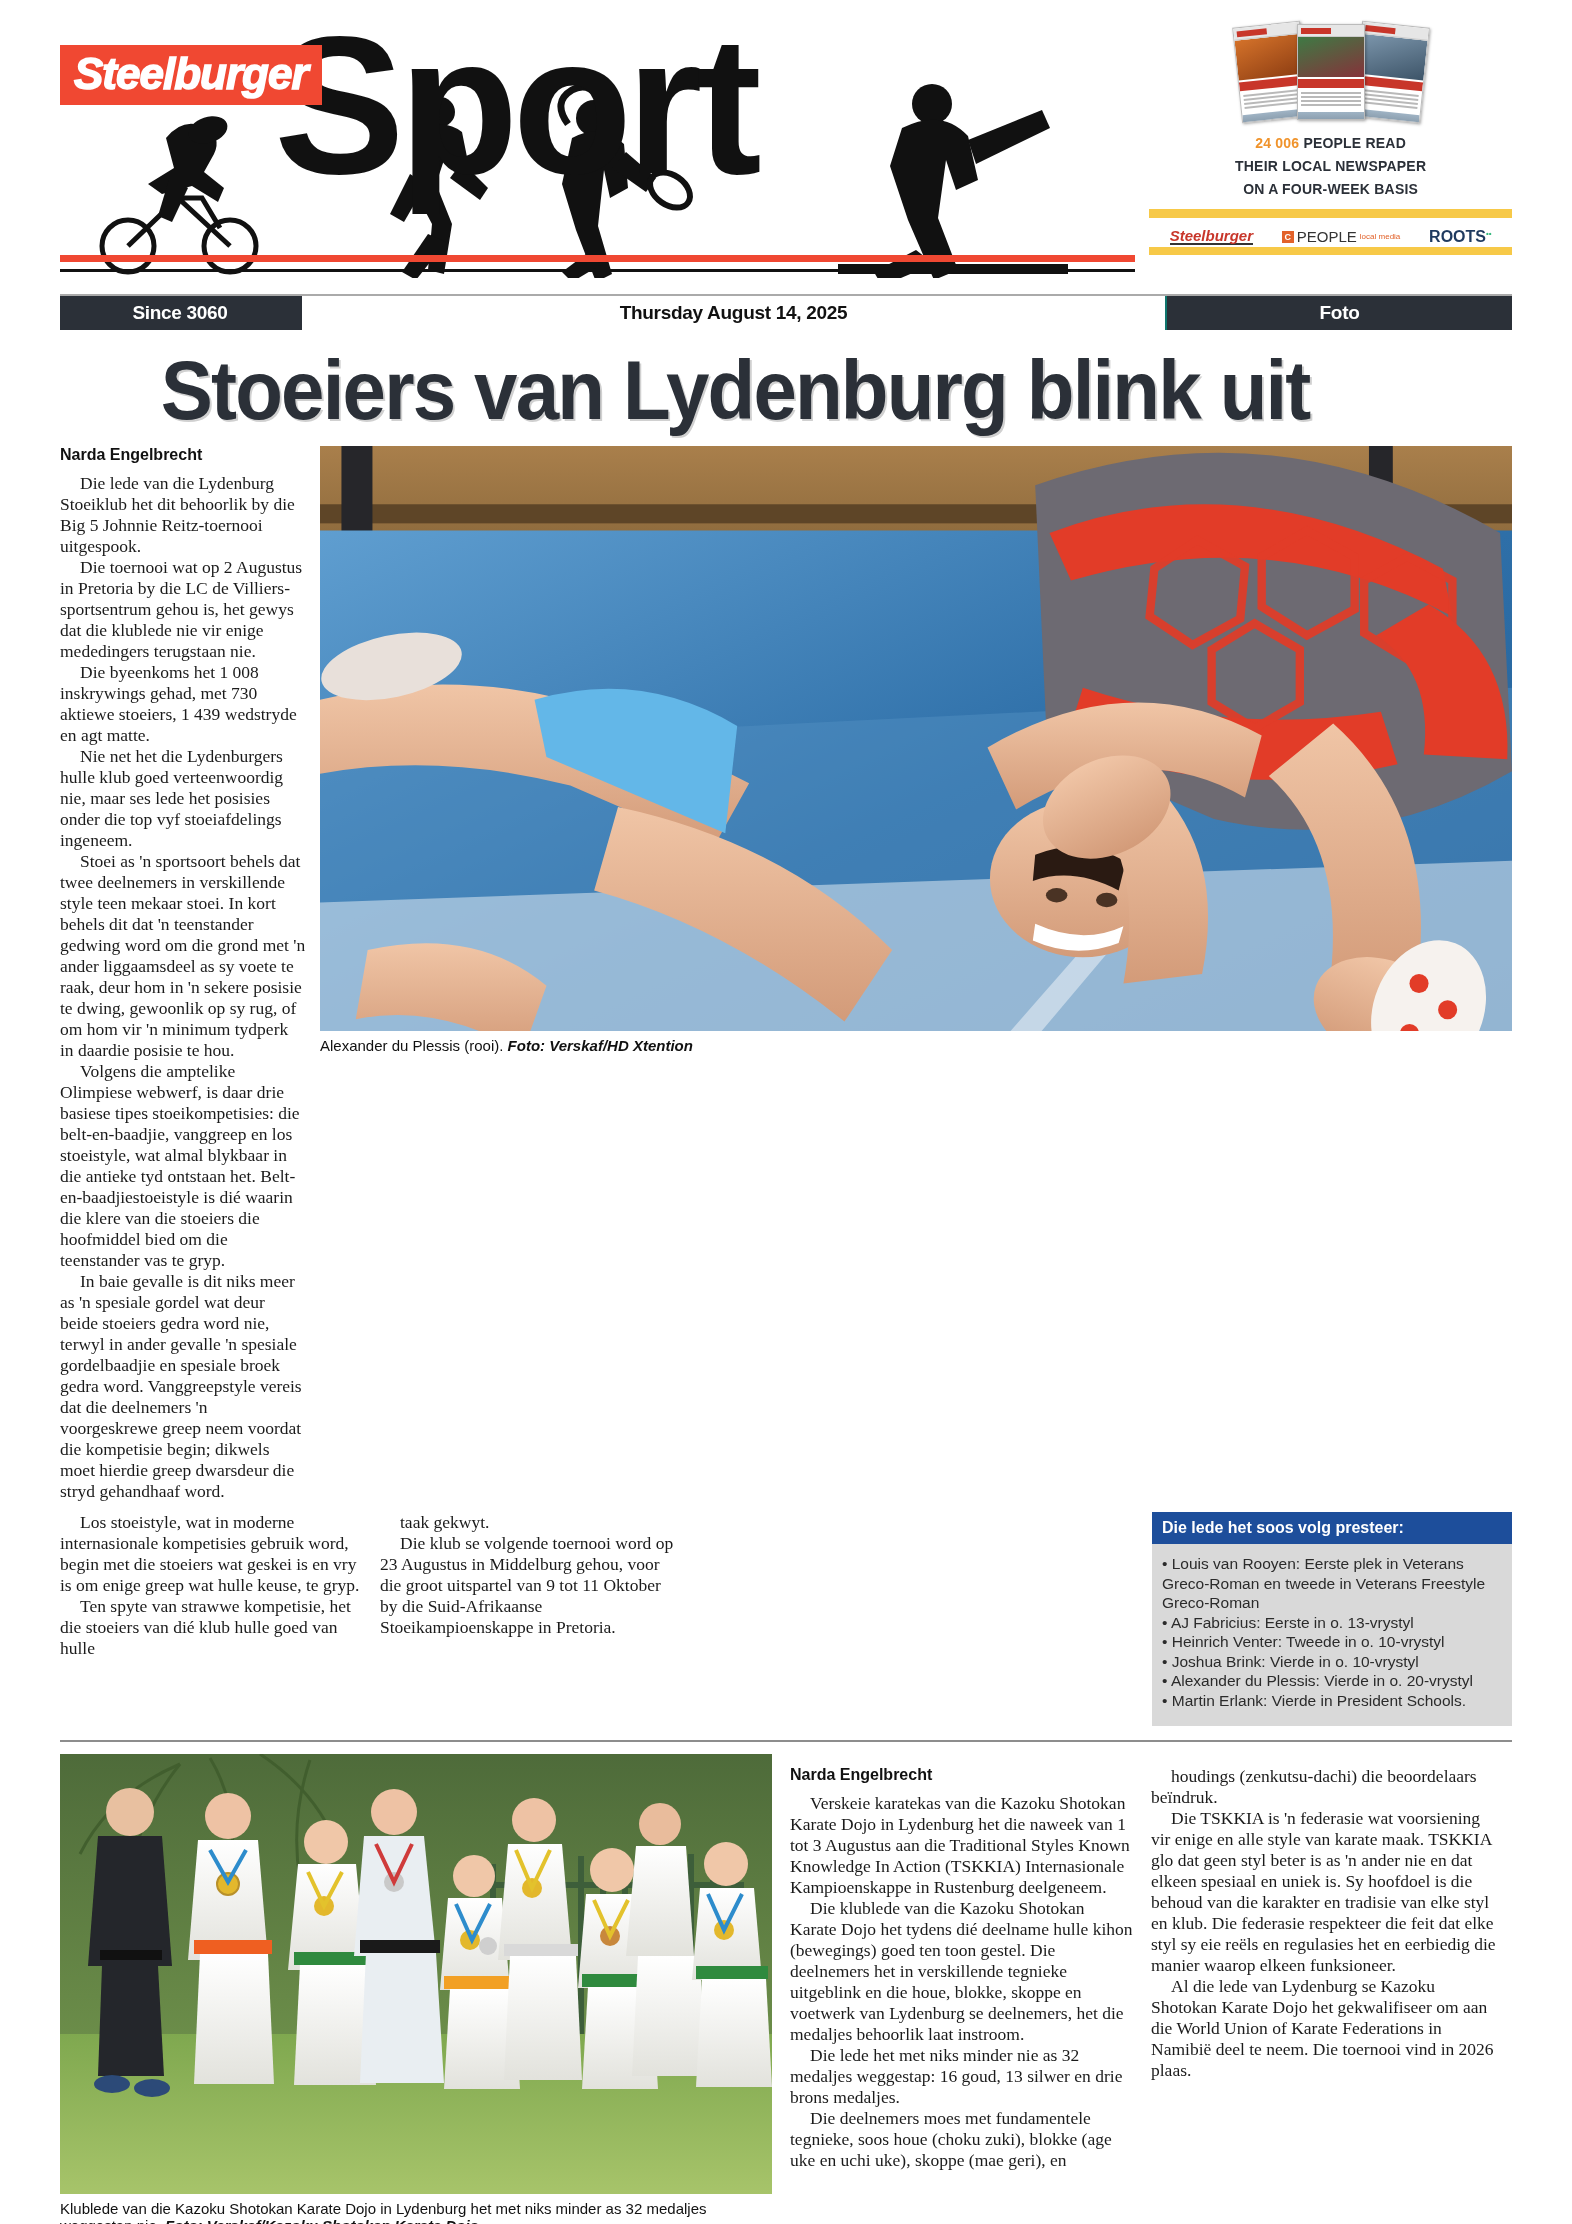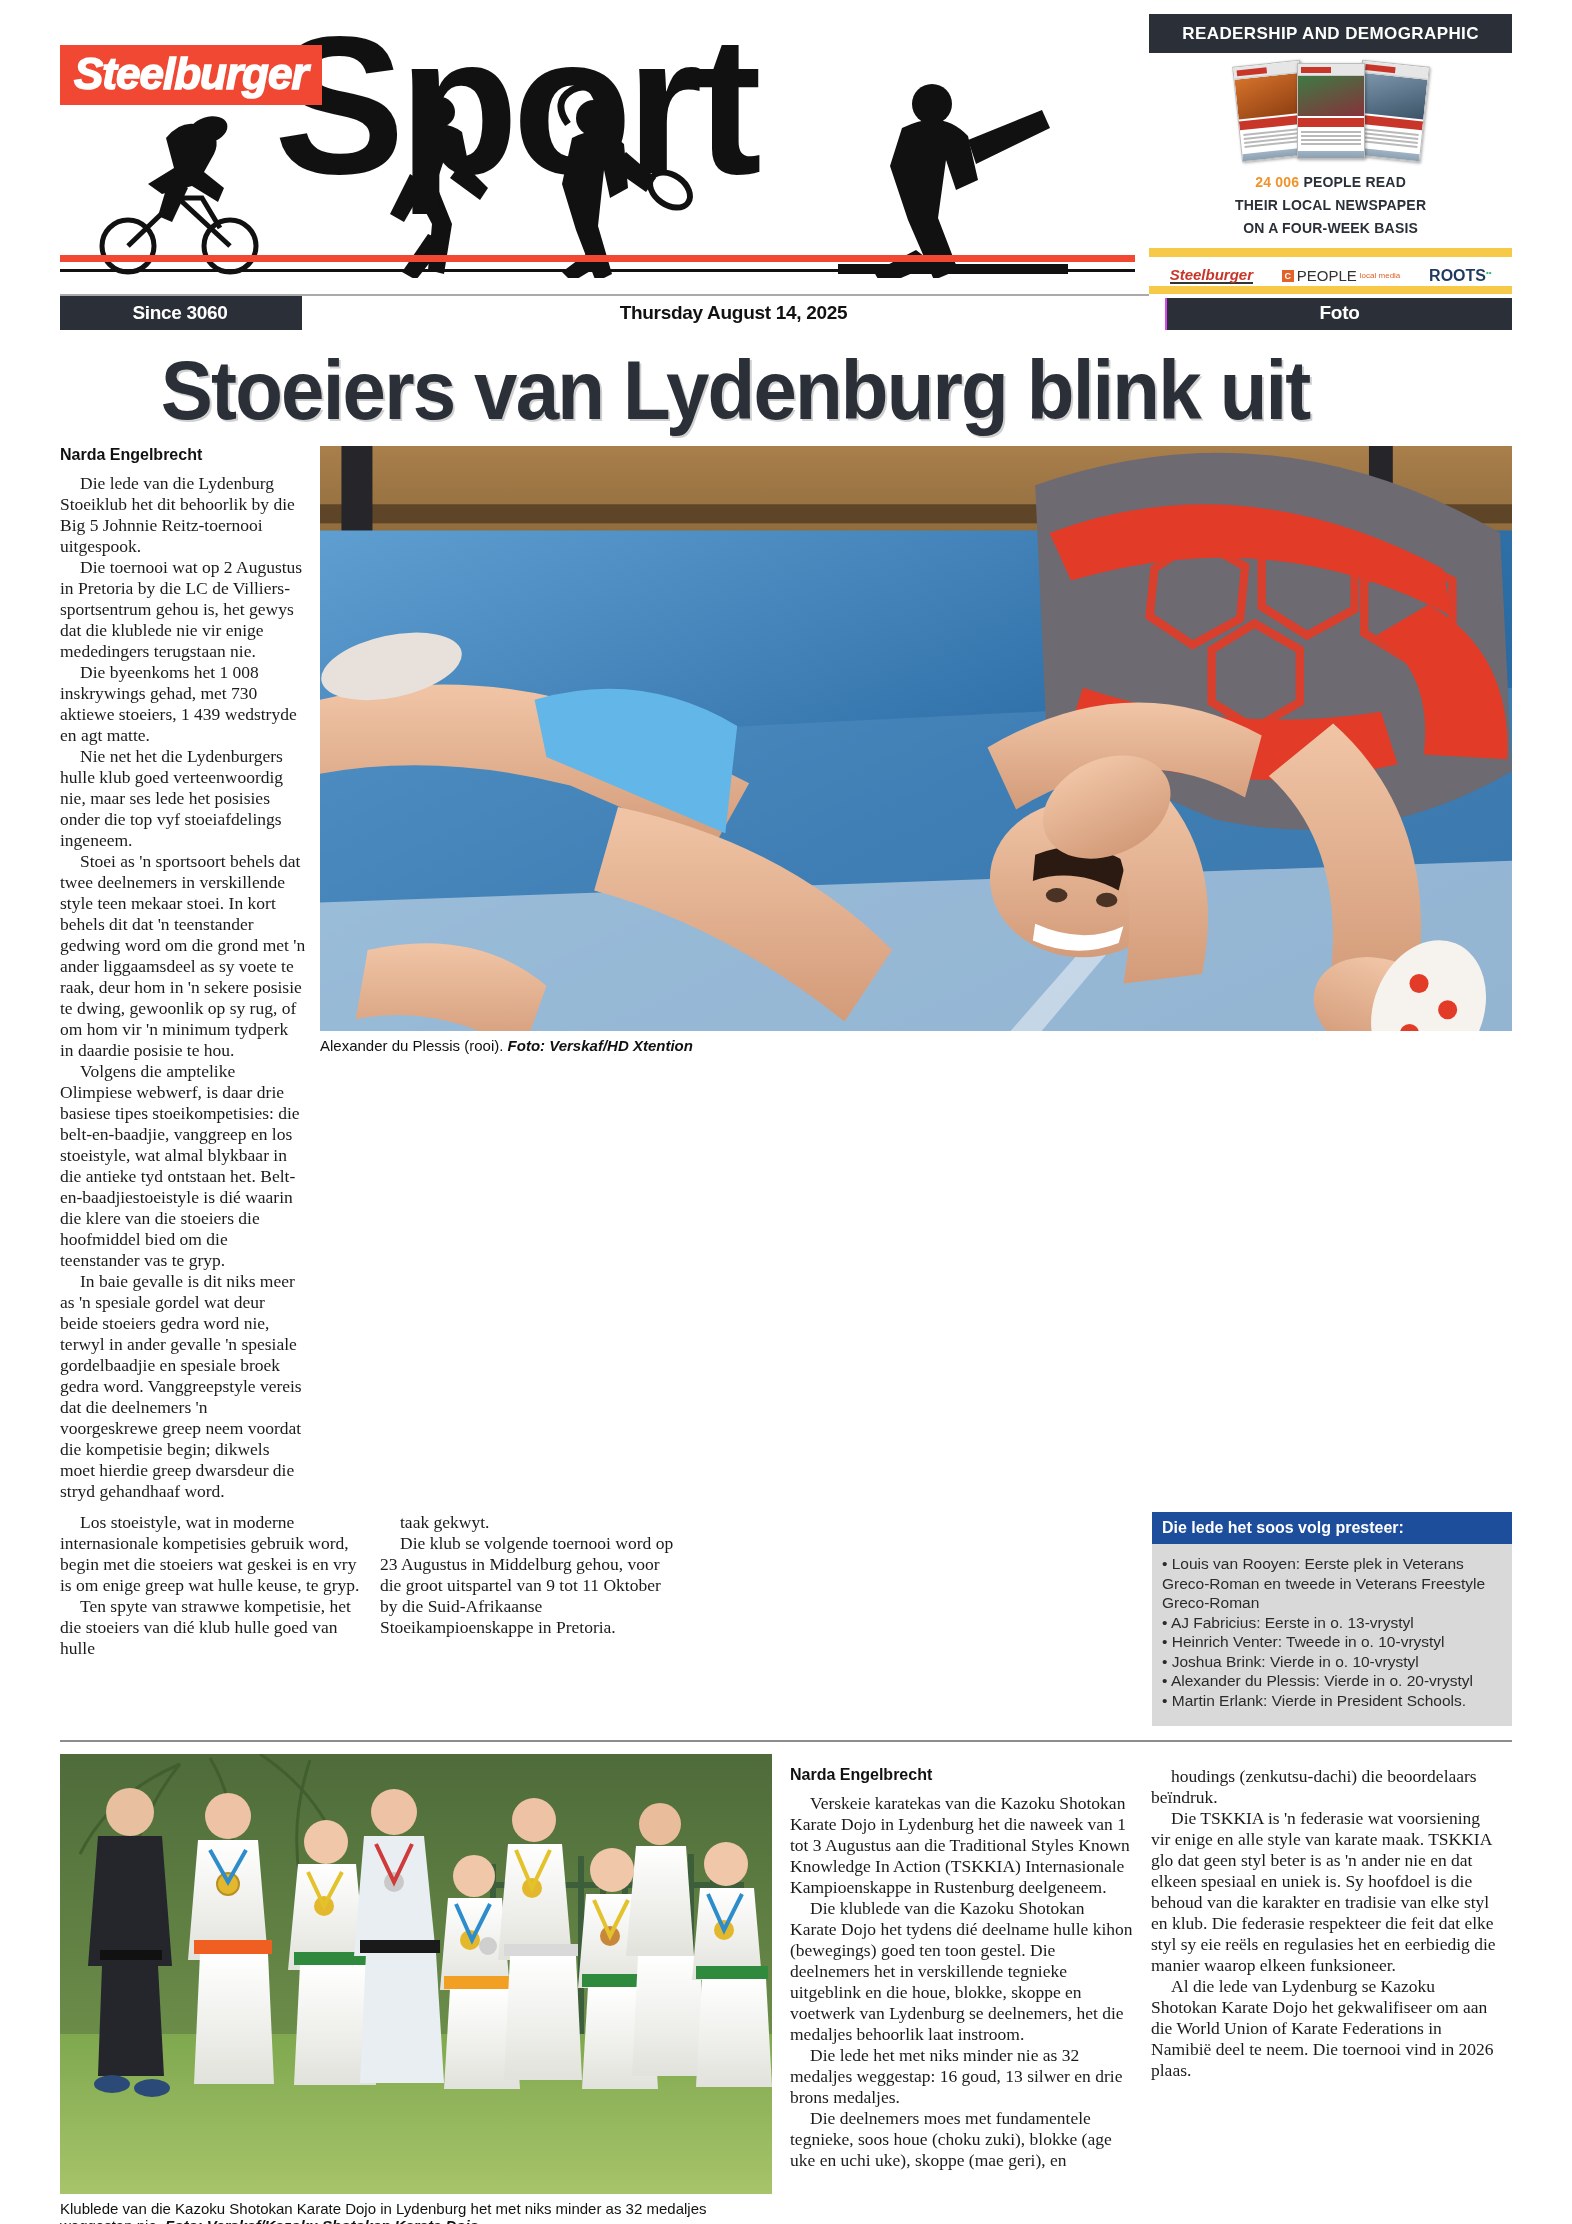--- a/index.html
+++ b/index.html
@@ -79,21 +79,21 @@
   .lg-caxton .sub{ font-size:8px; color:#e2622a;}
   .lg-roots { font-family:"Liberation Sans",sans-serif; font-weight:bold; font-size:16px; color:#1f3a5f;}
   .lg-roots sup{ color:#2fb67a; font-size:8px;}
 
   
   .datebar { display:flex; height:36px; margin-top:4px; border-top:2px solid #aaa;}
   .db-seg { background:#2b3038; color:#fff; font-family:"Liberation Sans", sans-serif;
             font-weight:bold; font-size:19px; display:flex; align-items:center; justify-content:center;
             letter-spacing:-.3px;}
   .db-since{ width:240px; }
-  .db-date{ flex:1; background:#fff; color:#111; border-left:2px solid #2b3038; border-right:2px solid #d946ef;}
+  .db-date{ flex:1; background:#fff; color:#111; border-left:2px solid #2b3038; border-right:2px solid #0f766e;}
   .db-free{ width:345px; }
 
   
   .headline {
     font-family:"Liberation Sans", sans-serif; font-weight:bold;
     font-size: 84px; line-height: 92px; color:#2b3038;
     letter-spacing:-2px; margin-top:14px; text-align:center;
     transform: scaleX(.93); transform-origin: left center;
     white-space: nowrap;
     text-shadow: 2px 2px 0 rgba(150,150,150,.45);
@@ -182,21 +182,20 @@
           <path d="M846 172 l-42 22 l8 14 l52 -22 z"></path>
           <rect x="768" y="186" width="230" height="10"></rect>
         </g>
       </svg>
 
       <div class="mast-rule"></div>
       <div class="mast-rule2"></div>
     </div>
 
     <div class="readership">
-      <div class="rd-title">READERSHIP AND DEMOGRAPHIC</div>
       <div class="rd-body">
         <div class="rd-papers">
           <div class="mini-paper p1">
             <div class="mp-head"></div>
               <div class="mp-hero a"></div>
               <div class="mp-band"></div>
             <div class="mp-lines">
                 <i></i>
                 <i></i>
                 <i></i>

